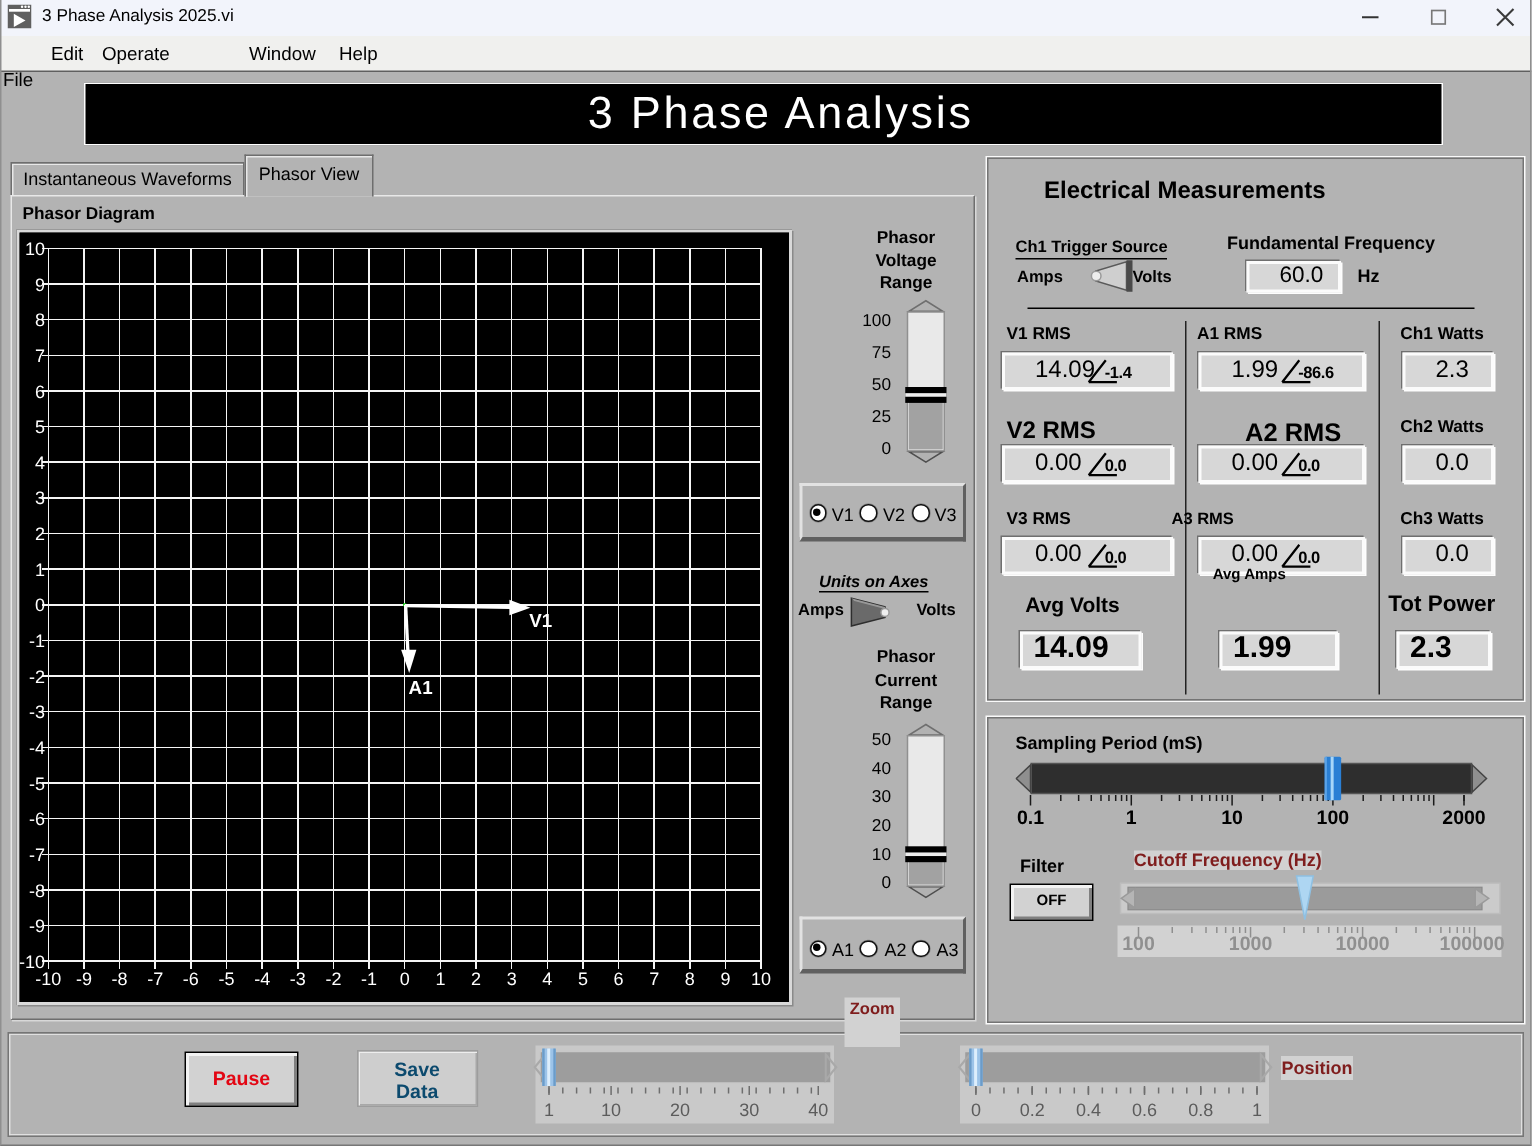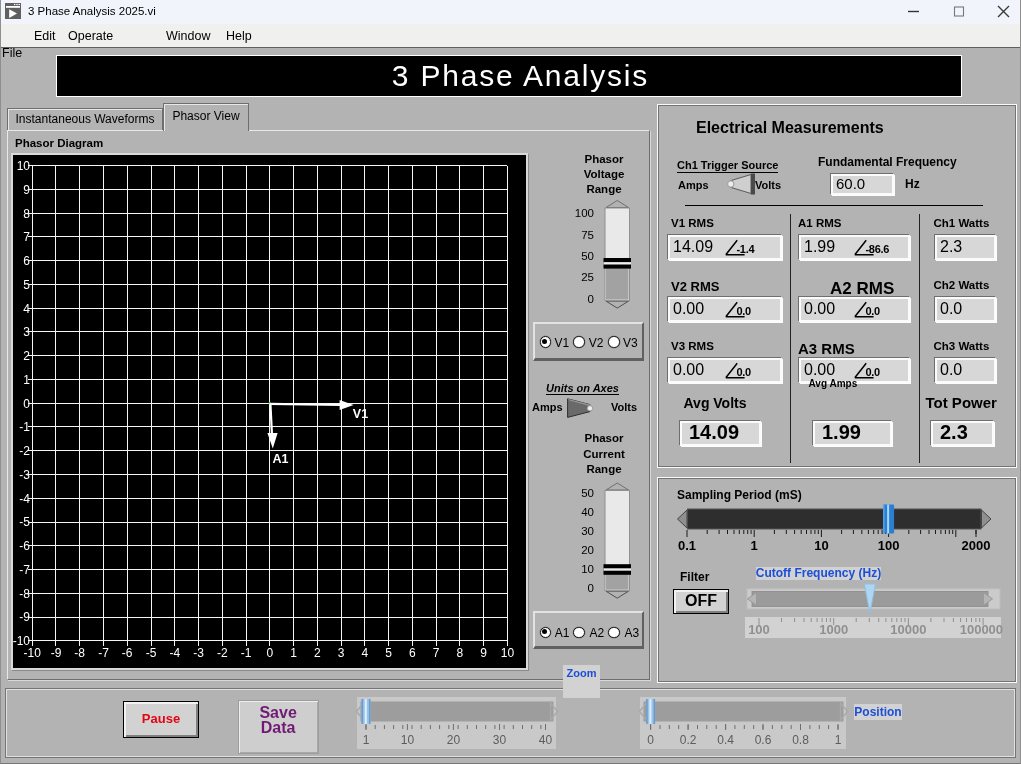--- a/index.html
+++ b/index.html
@@ -11,38 +11,38 @@
 .tab { position:absolute; font-size:12px; text-align:center; color:#000; white-space:nowrap;
        background:#b3b3b3; border:1px solid #6e6e6e; border-bottom:none;
        box-shadow: inset 1px 1px 0 #e8e8e8; }
 .tabpage { left:7px; top:130px; width:643px; height:550px; background:#b3b3b3;
            border-left:1px solid #e8e8e8; border-top:1px solid #e8e8e8;
            border-right:1px solid #6e6e6e; border-bottom:1px solid #6e6e6e;
            box-shadow: 1px 1px 0 #d8d8d8; }
 .graphframe { left:11px; top:153px; width:517px; height:517px; background:#000; border:2px solid #d9d9d9; box-shadow:1px 1px 0 #8a8a8a; }
 .valbox { position:absolute; background:#d7d7d7; height:25px;
           border:2px solid #fbfbfb; box-shadow:-1px -1px 0 #6f6f6f, 1px 1px 0 #fdfdfd;
-          font-size:16px; color:#000; padding-left:3px; line-height:20.5px; }
+          font-size:16px; color:#000; padding-left:20px; line-height:20.5px; }
 .ang { position:absolute; top:0; width:44px; height:21px; }
 .ang svg { position:absolute; left:0; top:2.2px; }
 .ang b { position:absolute; left:11.5px; top:2.4px; font-size:11px; font-weight:bold; letter-spacing:-0.3px; }
 .radiobox { position:absolute; background:#b3b3b3;
             border-top:2px solid #e2e2e2; border-left:2px solid #e2e2e2;
             border-right:2px solid #606060; border-bottom:3px solid #606060; }
 .radio { position:absolute; width:11.5px; height:11.5px; border-radius:50%; background:#fff;
          border:1.8px solid #111; box-shadow:0 0 0 0.5px #888; }
 .radio.sel::after { content:""; position:absolute; left:1.4px; top:1.4px; width:5.1px; height:5.1px;
                     border-radius:50%; background:#000; }
 .rlabel { position:absolute; font-size:12px; color:#000; white-space:nowrap; }
 .panel { position:absolute; border:1px solid #fafafa; }
 .panel .inner { width:100%; height:100%; border:1px solid #747474; background:#b3b3b3; }
 .btn { position:absolute; background:#d2d2d2; border:1.5px solid #000;
        box-shadow:inset 2px 2px 0 #f2f2f2, inset -2px -2px 0 #808080;
        text-align:center; font-weight:bold; color:#000; }
-.grayedbox { position:absolute; background:#d2d2d2; color:#1d4ed8; font-weight:bold; white-space:nowrap; }
+.grayedbox { position:absolute; background:#d2d2d2; color:#7f1d1d; font-weight:bold; white-space:nowrap; }
 </style></head>
 <body>
 
 <div class="abs" style="left:0;top:0;width:1021px;height:24px;background:#f2f4fb;">
   <svg width="16" height="16" style="position:absolute;left:5px;top:3px;">
     <rect x="0" y="0" width="16" height="16" fill="#5f5f5f"></rect>
     <rect x="1" y="3" width="14" height="1.8" fill="#fff"></rect>
     <circle cx="9.7" cy="1.5" r="0.8" fill="#fff"></circle>
       <circle cx="12" cy="1.5" r="0.8" fill="#fff"></circle>
       <circle cx="14.2" cy="1.5" r="0.8" fill="#fff"></circle>
@@ -260,21 +260,21 @@
     </span></div>
 <div class="blabel" style="left:798px;top:217px;font-size:11.5px;">A1 RMS</div>
 <div class="valbox" style="left:799px;top:235px;width:111px;">1.99<span class="ang" style="left:53px;">
       <svg width="20" height="17">
         <path d="M0.8,15.8 L12.2,1.2 M0.8,15.8 L19.6,15.8" stroke="#000" stroke-width="1.5" fill="none"></path>
       </svg>
       <b>-86.6</b>
     </span></div>
 <div class="blabel" style="left:933.5px;top:217px;font-size:11.5px;">Ch1 Watts</div>
 <div class="valbox" style="left:935px;top:235px;width:61px;">2.3</div>
-<div class="blabel" style="left:671px;top:278.5px;font-size:13px;">V2 RMS</div>
+<div class="blabel" style="left:671px;top:278.5px;font-size:16px;">V2 RMS</div>
 <div class="valbox" style="left:668px;top:296.5px;width:114px;">0.00<span class="ang" style="left:55px;">
       <svg width="20" height="17">
         <path d="M0.8,15.8 L12.2,1.2 M0.8,15.8 L19.6,15.8" stroke="#000" stroke-width="1.5" fill="none"></path>
       </svg>
       <b>0.0</b>
     </span></div>
 <div class="blabel" style="left:798px;top:278.5px;font-size:17px;margin-left:32px;">A2 RMS</div>
 <div class="valbox" style="left:799px;top:296.5px;width:111px;">0.00<span class="ang" style="left:53px;">
       <svg width="20" height="17">
         <path d="M0.8,15.8 L12.2,1.2 M0.8,15.8 L19.6,15.8" stroke="#000" stroke-width="1.5" fill="none"></path>
@@ -283,21 +283,21 @@
     </span></div>
 <div class="blabel" style="left:933.5px;top:278.5px;font-size:11.5px;">Ch2 Watts</div>
 <div class="valbox" style="left:935px;top:296.5px;width:61px;">0.0</div>
 <div class="blabel" style="left:671px;top:339.5px;font-size:11.5px;">V3 RMS</div>
 <div class="valbox" style="left:668px;top:358px;width:114px;">0.00<span class="ang" style="left:55px;">
       <svg width="20" height="17">
         <path d="M0.8,15.8 L12.2,1.2 M0.8,15.8 L19.6,15.8" stroke="#000" stroke-width="1.5" fill="none"></path>
       </svg>
       <b>0.0</b>
     </span></div>
-<div class="blabel" style="left:798px;top:339.5px;font-size:15px;">A3 RMS</div>
+<div class="blabel" style="left:781px;top:339.5px;font-size:11px;">A3 RMS</div>
 <div class="valbox" style="left:799px;top:358px;width:111px;">0.00<span class="ang" style="left:53px;">
       <svg width="20" height="17">
         <path d="M0.8,15.8 L12.2,1.2 M0.8,15.8 L19.6,15.8" stroke="#000" stroke-width="1.5" fill="none"></path>
       </svg>
       <b>0.0</b>
     </span></div>
 <div class="blabel" style="left:933.5px;top:339.5px;font-size:11.5px;">Ch3 Watts</div>
 <div class="valbox" style="left:935px;top:358px;width:61px;">0.0</div>
 
 <div class="blabel" style="left:683.5px;top:394.5px;font-size:14px;">Avg Volts</div>
@@ -361,21 +361,21 @@
 <text x="77.2" y="45.5" text-anchor="middle">1</text>
 <text x="144.4" y="45.5" text-anchor="middle">10</text>
 <text x="211.6" y="45.5" text-anchor="middle">100</text>
 <text x="299.0" y="45.5" text-anchor="middle">2000</text>
 </g>
 <rect x="206.1" y="0.5" width="11" height="29" fill="#2a7fd4" rx="1"></rect>
 <rect x="210.1" y="0.5" width="2" height="29" fill="#a8d6f8"></rect>
 <rect x="206.1" y="0.5" width="1.5" height="29" fill="#5aa3e8"></rect>
 </svg>
 <div class="blabel" style="left:680px;top:570px;font-size:12px;">Filter</div>
-<div class="btn" style="left:673px;top:589px;width:56px;height:25px;line-height:21px;font-size:16px;">OFF</div>
+<div class="btn" style="left:673px;top:589px;width:56px;height:25px;line-height:21px;font-size:10px;">OFF</div>
 <div class="grayedbox" style="left:755.8px;top:566.5px;width:125px;height:13.5px;font-size:12px;line-height:13px;text-align:center;">Cutoff Frequency (Hz)</div>
 <svg width="266" height="40" style="position:absolute;left:740px;top:580px;">
 <rect x="7" y="8.8" width="253" height="20.2" fill="#cbcbcb" stroke="#bdbdbd" stroke-width="1"></rect>
 <rect x="12" y="11.5" width="236" height="15" fill="#9b9b9b" stroke="#8a8a8a" stroke-width="0.8"></rect>
 <polygon points="7.5,18.9 16.5,12.5 16.5,25.3" fill="#b5b5b5" stroke="#9a9a9a" stroke-width="1"></polygon>
 <polygon points="252.5,18.9 243.5,12.5 243.5,25.3" fill="#b5b5b5" stroke="#9a9a9a" stroke-width="1"></polygon>
 <polygon points="124.3,4 135.5,4 129.9,33" fill="#aed6f2" stroke="#8fc0e2" stroke-width="1"></polygon>
 </svg>
 <div class="grayedbox" style="left:744.6px;top:616.5px;width:256px;height:21.5px;"></div>
 <svg width="258" height="24" style="position:absolute;left:745px;top:616px;">
@@ -412,21 +412,21 @@
 <g fill="#909090" font-family="Liberation Sans, sans-serif" font-size="13" font-weight="bold">
 <text x="14.0" y="17.5" text-anchor="middle">100</text>
 <text x="88.7" y="17.5" text-anchor="middle">1000</text>
 <text x="163.4" y="17.5" text-anchor="middle">10000</text>
 <text x="258.1" y="17.5" text-anchor="end">100000</text>
 </g>
   </svg>
 
 <div class="abs" style="left:5px;top:688px;width:1011px;height:70px;border:1px solid #757575;box-shadow:inset 1px 1px 0 #e0e0e0, inset -1px -1px 0 #e0e0e0;"></div>
 <div class="btn" style="left:123px;top:701px;width:76px;height:37px;line-height:33px;color:#e30613;font-size:13px;">Pause</div>
-<div class="abs" style="left:237.6px;top:700px;width:81px;height:54px;background:#cecece;border:1px solid #9d9d9d;box-shadow:inset 1px 1px 0 #eee, inset -1px -1px 0 #a8a8a8;text-align:center;color:#701a75;font-weight:bold;font-size:16px;line-height:15px;padding-top:4px;">Save<br>Data</div>
+<div class="abs" style="left:237.6px;top:700px;width:81px;height:38px;background:#cecece;border:1px solid #9d9d9d;box-shadow:inset 1px 1px 0 #eee, inset -1px -1px 0 #a8a8a8;text-align:center;color:#0c4a6e;font-weight:bold;font-size:13px;line-height:15px;padding-top:4px;">Save<br>Data</div>
 <div class="abs" style="left:357px;top:697px;width:199px;height:52px;background:#c9c9c9;"></div>
 <svg width="216" height="48" style="position:absolute;left:355px;top:698px;">
 <rect x="5" y="3" width="194" height="21" fill="#9d9d9d" stroke="#c8c8c8" stroke-width="1"></rect>
 <polygon points="1.5,13.5 8.5,5 8.5,22" fill="none" stroke="#a9a9a9" stroke-width="1.4"></polygon>
 <polygon points="202.5,13.5 195.5,5 195.5,22" fill="none" stroke="#a9a9a9" stroke-width="1.4"></polygon>
 <g stroke="#6e6e6e" stroke-width="1">
 <line x1="11.0" y1="27" x2="11.0" y2="31"></line>
 <line x1="20.2" y1="27" x2="20.2" y2="31"></line>
 <line x1="29.4" y1="27" x2="29.4" y2="31"></line>
 <line x1="38.6" y1="27" x2="38.6" y2="31"></line>

